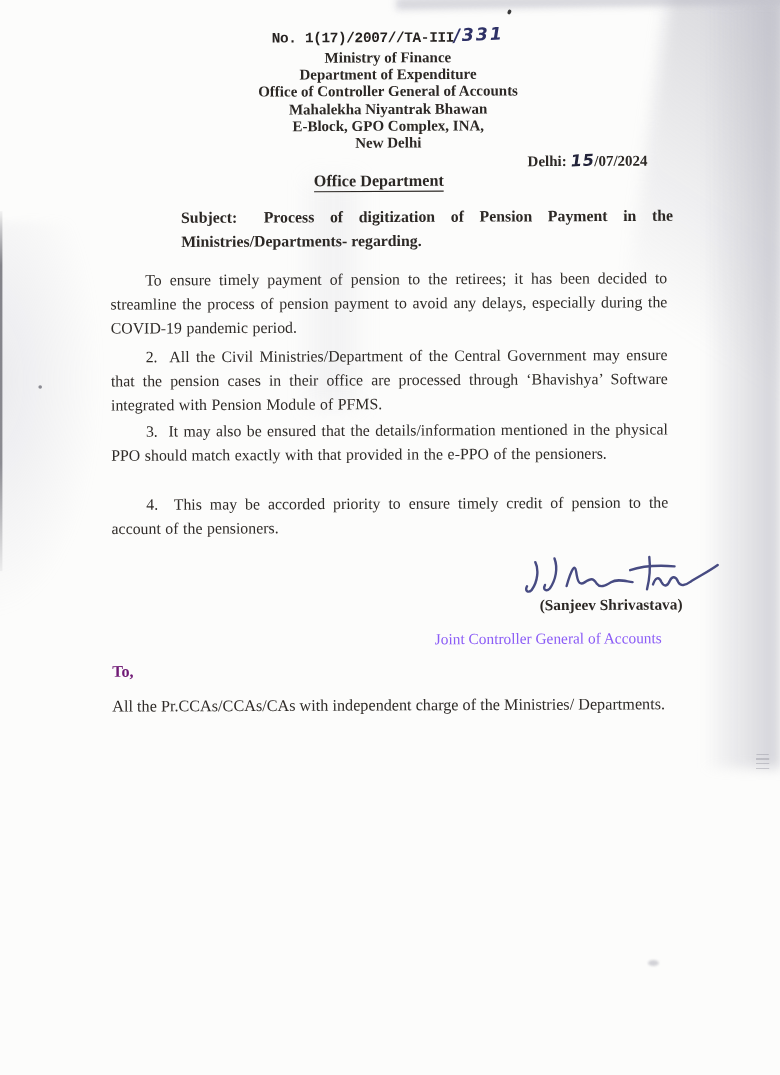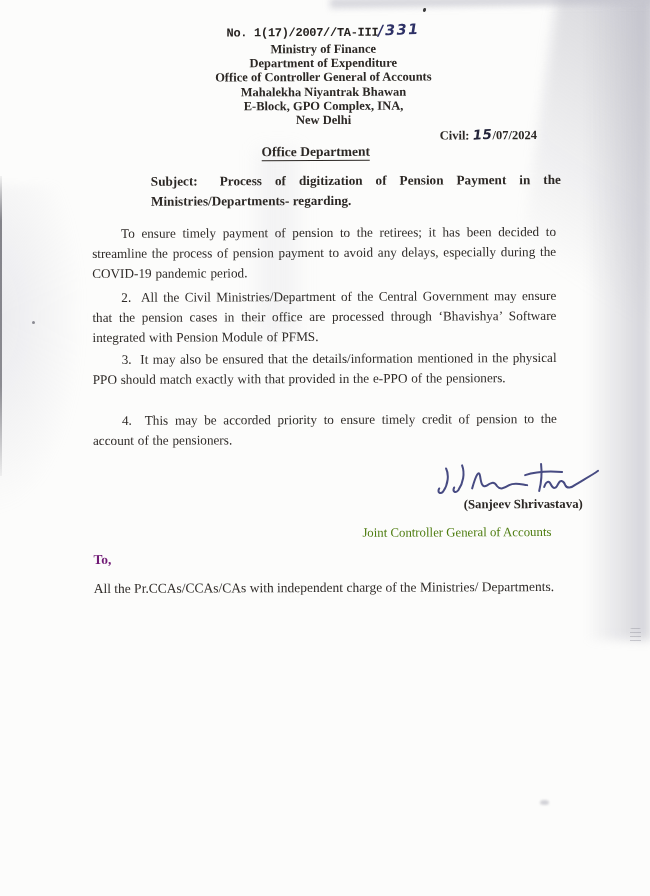--- a/index.html
+++ b/index.html
@@ -52,23 +52,23 @@
   .subject .tab { display:inline-block; width:22px; }
 
   .para { position:absolute; left:93px; width:464px; font-size:13.2px; line-height:20px;
     text-align:justify; text-indent:29px; word-spacing:0.5px; color:#2f2b28; }
   .para-1 { top:223px; }
   .para-2 { top:287px; }
   .para-3 { top:349px; }
   .para-4 { top:410px; }
 
   .signature-svg { position:absolute; left:432px; top:461px; }
-  .signatory-name { position:absolute; left:448px; top:498px; width:150px; text-align:center;
+  .signatory-name { position:absolute; left:434px; top:498px; width:150px; text-align:center;
     font-weight:bold; font-size:12.8px; color:#2c2825; white-space:nowrap;font-family:Liberation Serif, serif; }
-  .signatory-designation { position:absolute; left:362px; top:526px; font-size:12.8px; color:#4d7c0f; }
+  .signatory-designation { position:absolute; left:362px; top:526px; font-size:12.8px; color:#8b5cf6; }
 
   .salutation { position:absolute; left:93px; top:551px; font-size:13.5px; font-weight:bold; color:#701a75; }
   .addressee { position:absolute; left:93px; top:577px; width:464px; font-size:13.5px;
     line-height:21px; text-align:justify; color:#2f2b28; }
 </style>
 </head>
 <body>
 
 <div class="page">
 
@@ -91,21 +91,21 @@
       </div>
       <div class="org-line">Ministry of Finance</div>
       <div class="org-line">Department of Expenditure</div>
       <div class="org-line">Office of Controller General of Accounts</div>
       <div class="org-line">Mahalekha Niyantrak Bhawan</div>
       <div class="org-line">E-Block, GPO Complex, INA,</div>
       <div class="org-line">New Delhi</div>
     </div>
 
     <div class="date-line">
-      <span>Civil:</span>
+      <span>Delhi:</span>
       <span class="handwriting date-hand">15</span><span>/07/2024</span>
     </div>
 
     <div class="memo-title-wrap">
       <span class="memo-title">Office Department</span>
     </div>
 
     <div class="subject">
       <span>Subject:</span><span class="tab"></span><span>Process of digitization of Pension Payment in the Ministries/Departments- regarding.</span>
     </div>

